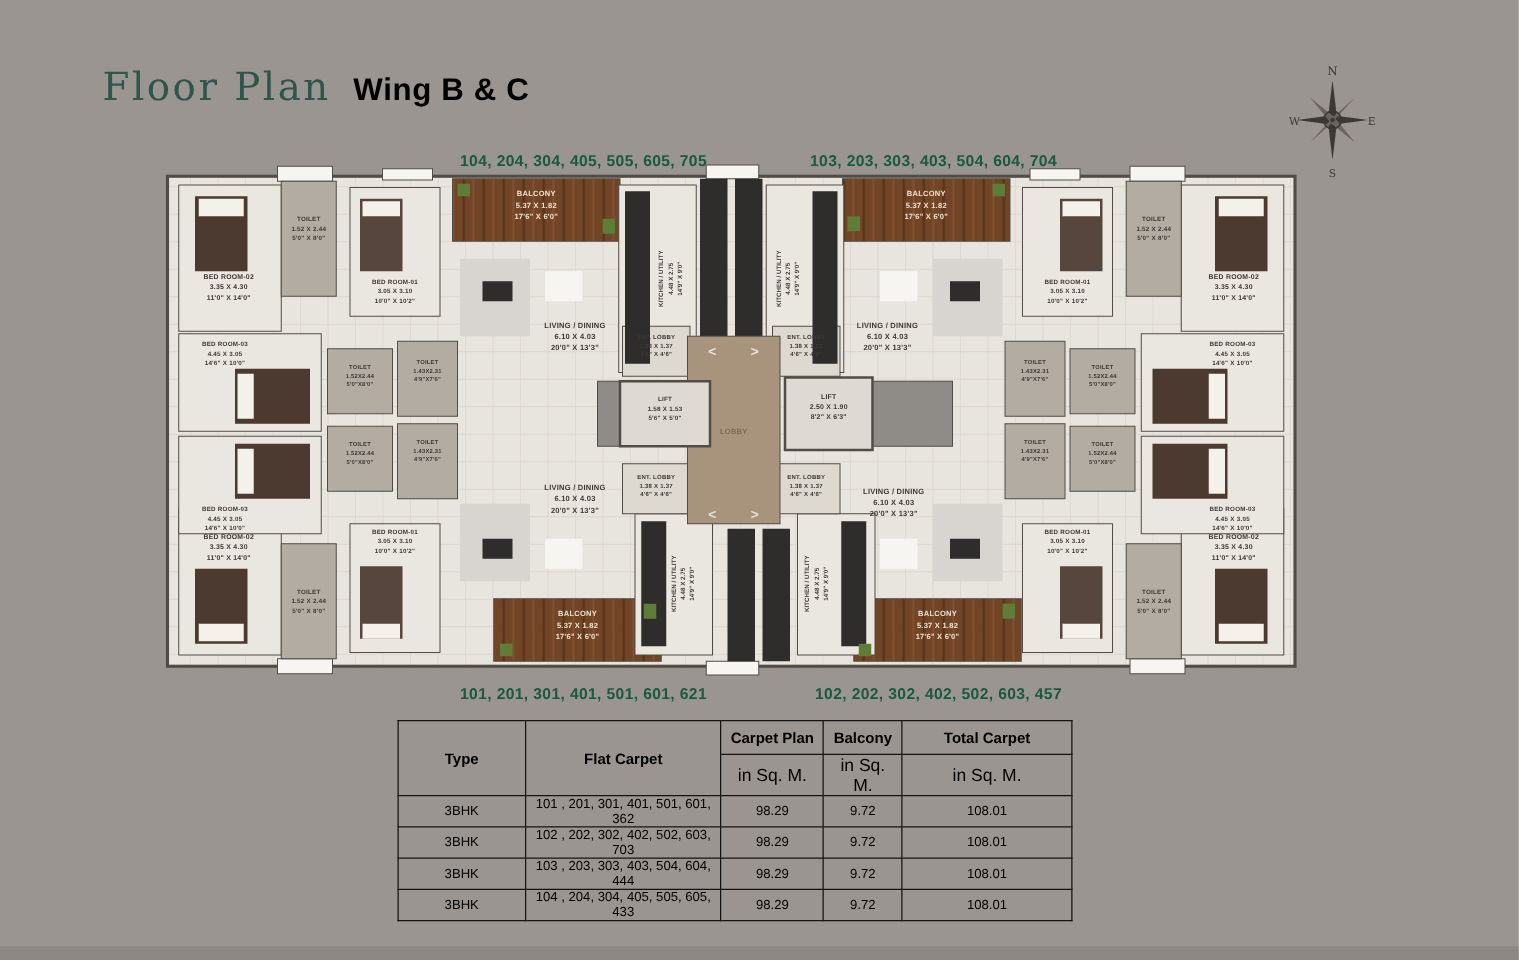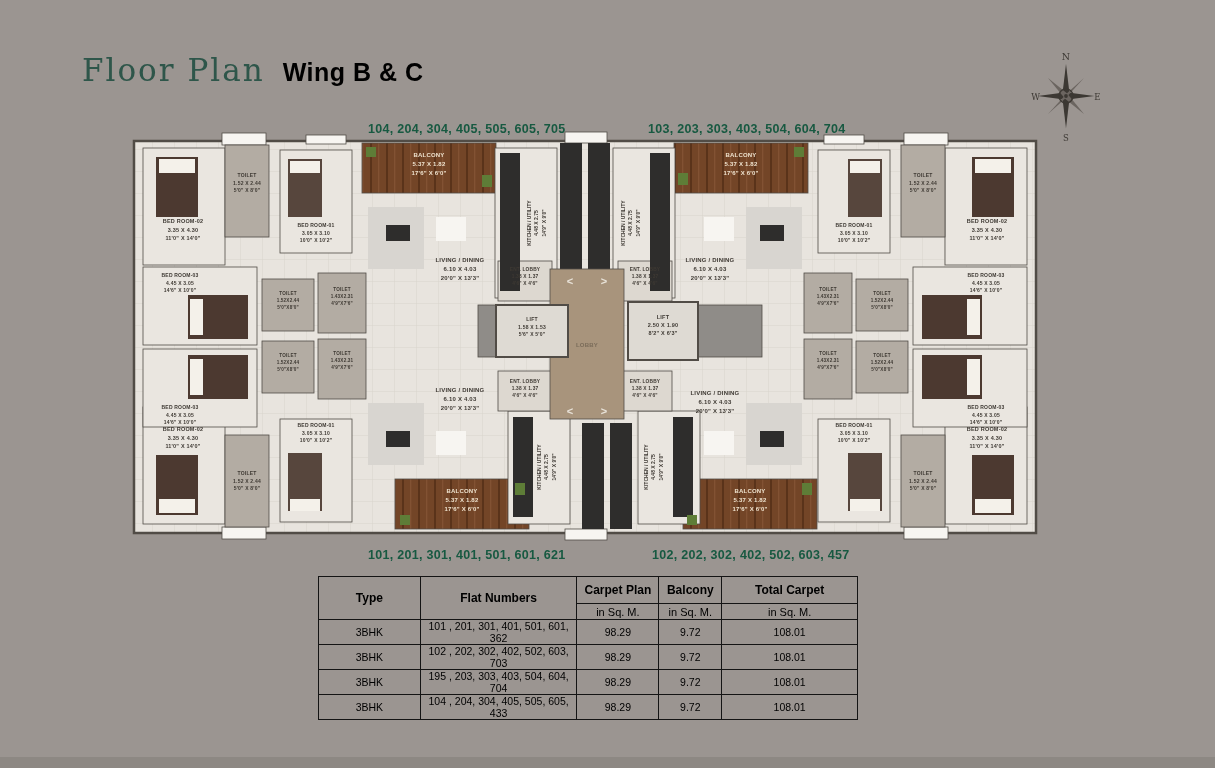--- a/index.html
+++ b/index.html
@@ -9,21 +9,21 @@
   .title-script{font-family:"DejaVu Serif",serif;font-weight:400;font-size:31px;
         color:#2e564a;letter-spacing:2px;}
   .title-wing{font-size:25px;font-weight:700;color:#000000;letter-spacing:.5px;}
   .flat-label{position:absolute;font-size:12.5px;font-weight:700;color:#175941;letter-spacing:.3px;}
   #plan-svg{position:absolute;left:130px;top:127px;width:910px;height:418px;}
   #compass-svg{position:absolute;left:1030px;top:48px;width:72px;height:96px;}
   .area-table{position:absolute;left:318px;top:576px;width:540px;border-collapse:collapse;
         border:1px solid #e5e5e5;color:#000000;}
   .area-table th,.area-table td{border:1px solid #141414;padding:0 4px;text-align:center;}
   .area-table thead tr.main th{font-size:12px;font-weight:700;height:26px;}
-  .area-table thead tr.sub th{font-size:11px;font-weight:400;height:15px;}
+  .area-table thead tr.sub th{font-size:14px;font-weight:400;height:15px;}
   .area-table tbody td{font-size:10.5px;font-weight:400;height:15px;}
   .bottom-band{position:absolute;left:0;bottom:0;width:100%;height:11px;background:#8d8883;}
 </style>
 </head>
 <body>
 
 <div class="page">
 
   <div class="title-row">
     <span class="title-script">Floor Plan</span>
@@ -227,21 +227,21 @@
     <colgroup>
       <col style="width:102px">
         <col style="width:157px">
         <col style="width:82px">
         <col style="width:63px">
         <col style="width:136px">
     </colgroup>
     <thead>
       <tr class="main">
         <th rowspan="2">Type</th>
-        <th rowspan="2">Flat Numbers</th>
+        <th rowspan="2">Flat Carpet</th>
         <th>Carpet Plan</th>
         <th>Balcony</th>
         <th>Total Carpet</th>
       </tr>
       <tr class="sub">
         <th>in Sq. M.</th>
         <th>in Sq. M.</th>
         <th>in Sq. M.</th>
       </tr>
     </thead>
@@ -255,21 +255,21 @@
       </tr>
       <tr>
         <td>3BHK</td>
         <td>102 , 202, 302, 402, 502, 603, 703</td>
         <td>98.29</td>
         <td>9.72</td>
         <td>108.01</td>
       </tr>
       <tr>
         <td>3BHK</td>
-        <td>195 , 203, 303, 403, 504, 604, 704</td>
+        <td>103 , 203, 303, 403, 504, 604, 444</td>
         <td>98.29</td>
         <td>9.72</td>
         <td>108.01</td>
       </tr>
       <tr>
         <td>3BHK</td>
         <td>104 , 204, 304, 405, 505, 605, 433</td>
         <td>98.29</td>
         <td>9.72</td>
         <td>108.01</td>

